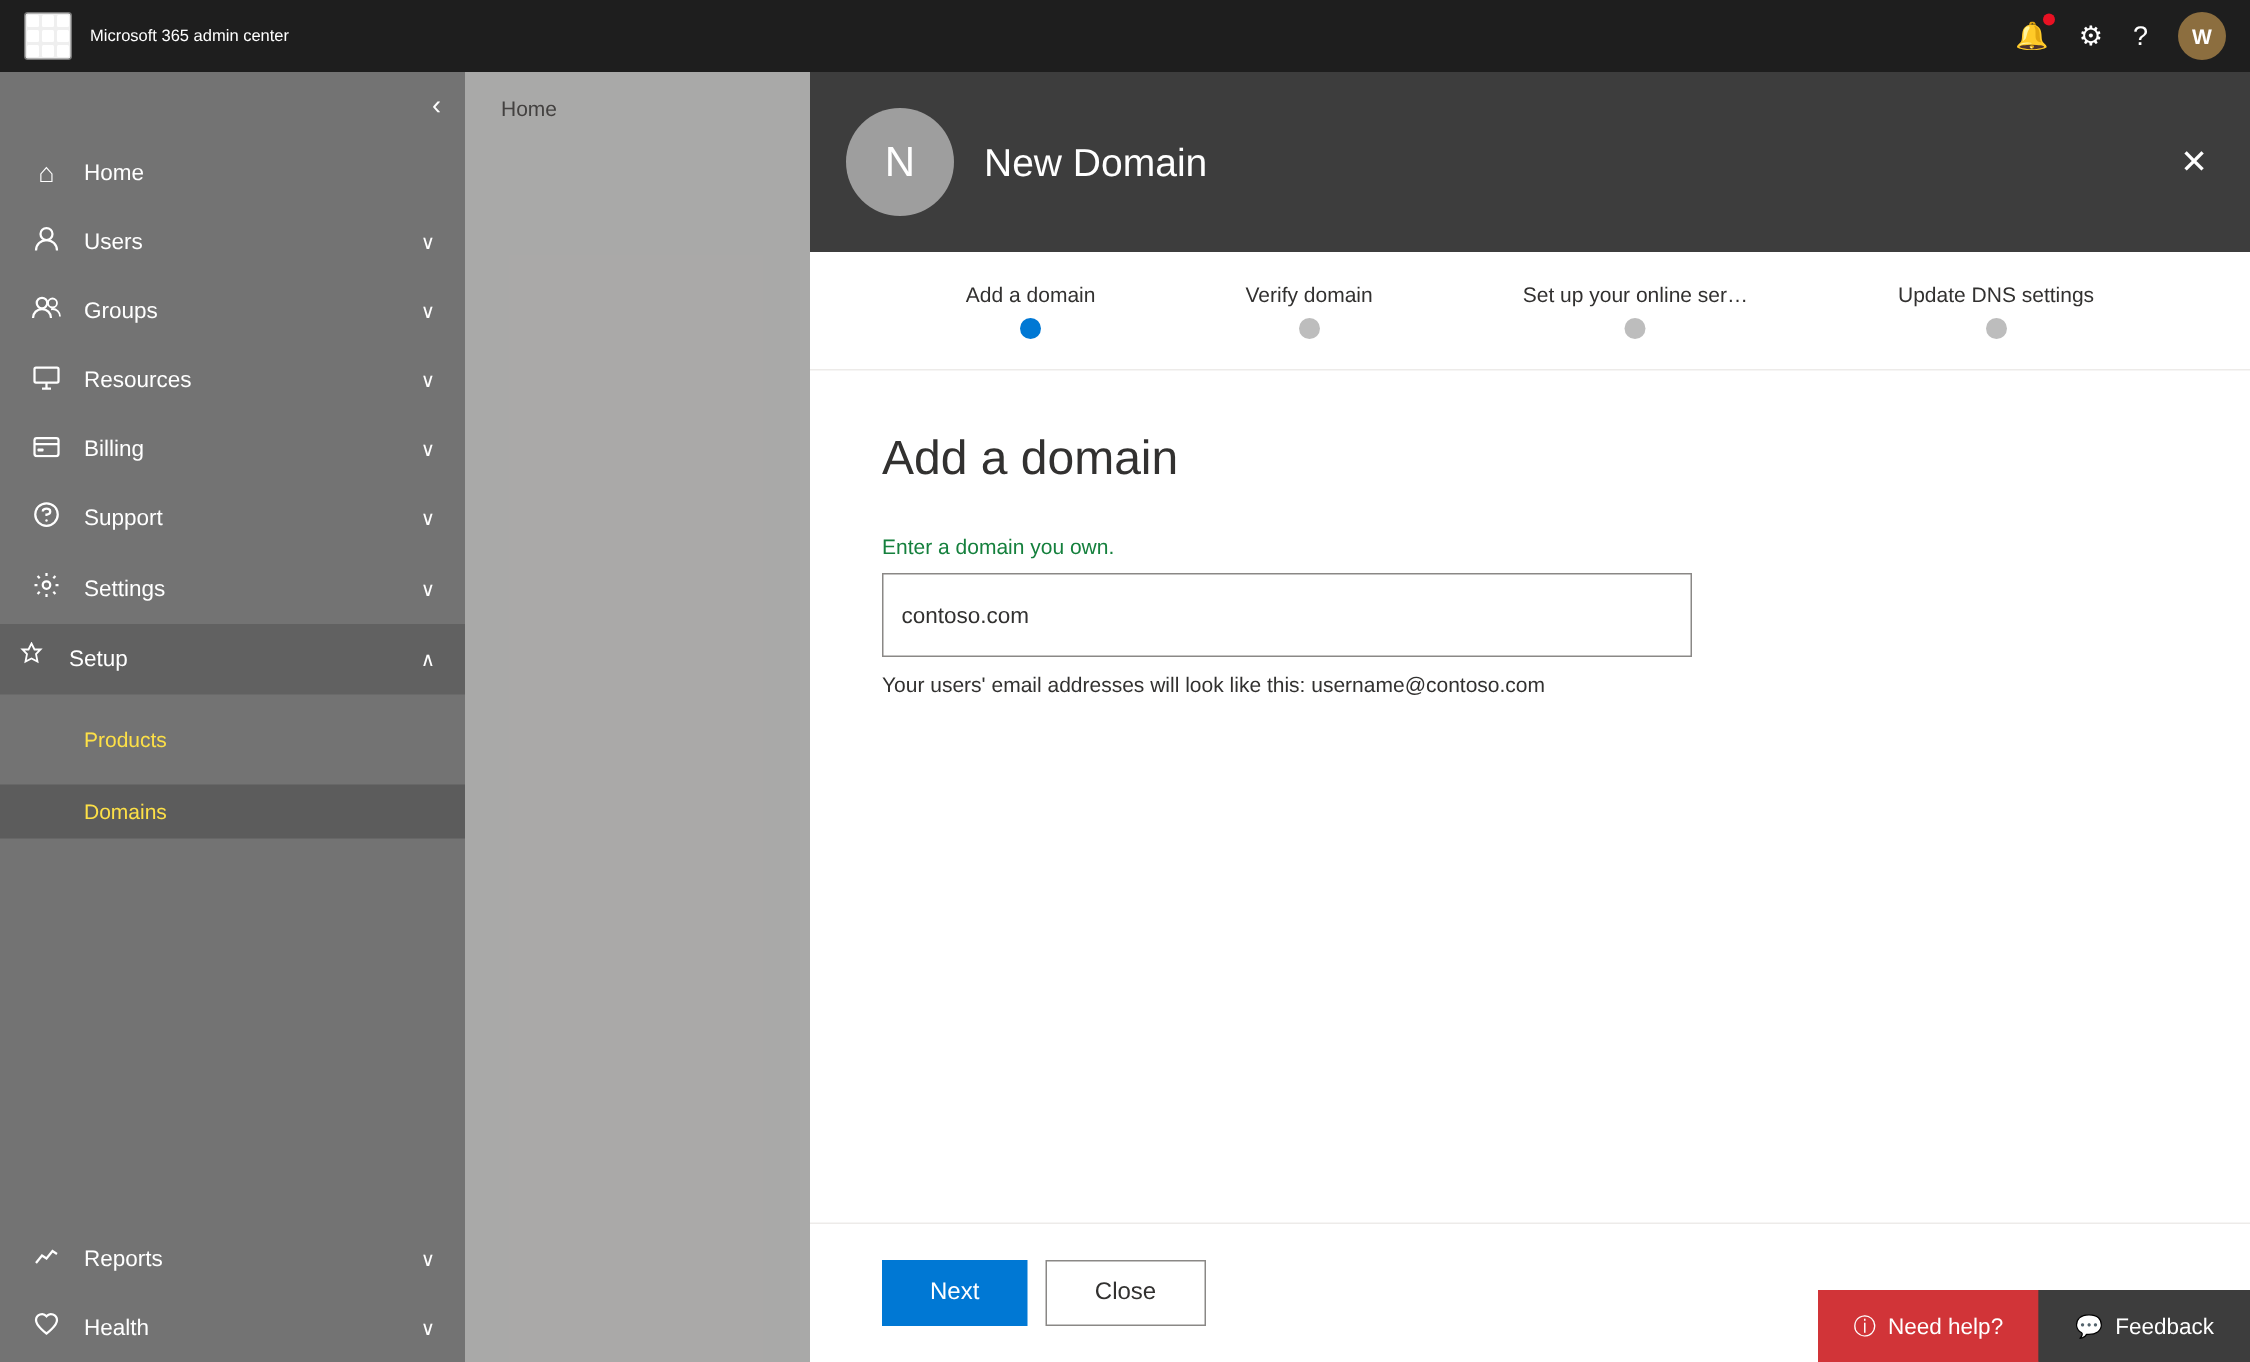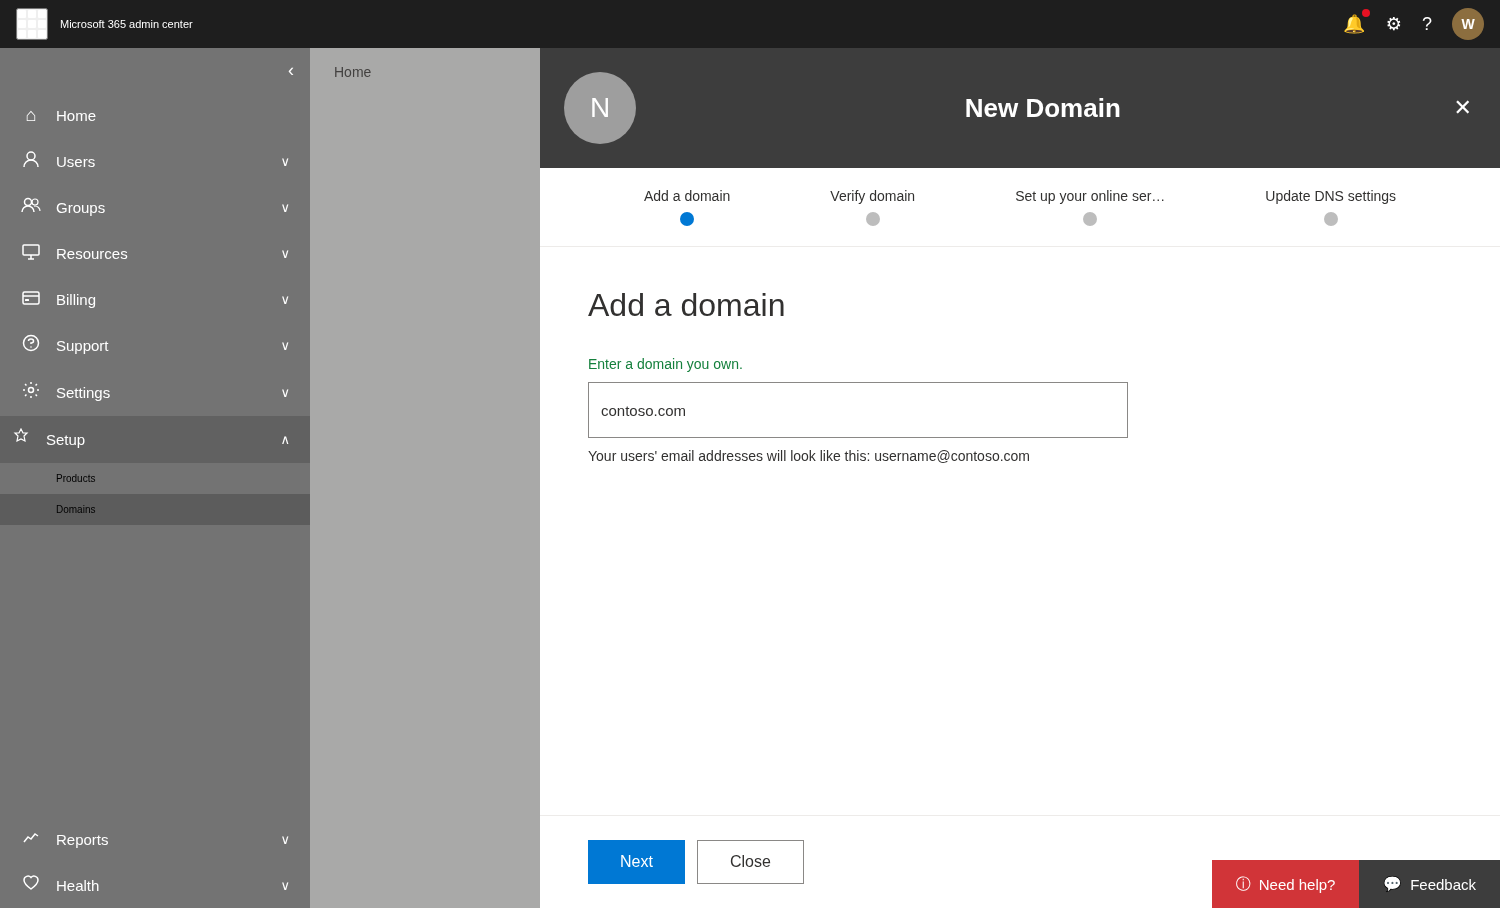--- a/index.html
+++ b/index.html
@@ -105,23 +105,24 @@
     .sidebar-item-icon {
       font-size: 18px;
       width: 22px;
       text-align: center;
       flex-shrink: 0;
     }
     .sidebar-item-label { flex: 1; }
     .sidebar-item-chevron { font-size: 13px; }
     .sidebar-sub-item {
       padding: 10px 20px 10px 56px;
-      color: #000000;
-      cursor: pointer;
-      font-size: 10px;
+      color: #fde047;
+      cursor: pointer;
+      font-size: 14px;
+      margin-top: 12px;
     }
     .sidebar-sub-item.active { background: rgba(0,0,0,0.2); font-weight: 500; }
 
     
     .content-area {
       flex: 1;
       background: #f3f2f1;
       position: relative;
       overflow: hidden;
     }
@@ -168,23 +169,22 @@
       background: #9e9e9e;
       display: flex; align-items: center; justify-content: center;
       color: #fff;
       font-size: 28px;
       font-weight: 500;
       flex-shrink: 0;
     }
     .panel-title-text {
       color: #fff;
       font-size: 26px;
-      font-weight: 700;
+      font-weight: 400;
       flex: 1;
-      text-align: center;
     }
     .panel-close-btn {
       background: none;
       border: none;
       color: #fff;
       font-size: 22px;
       cursor: pointer;
       padding: 4px;
       line-height: 1;
     }

